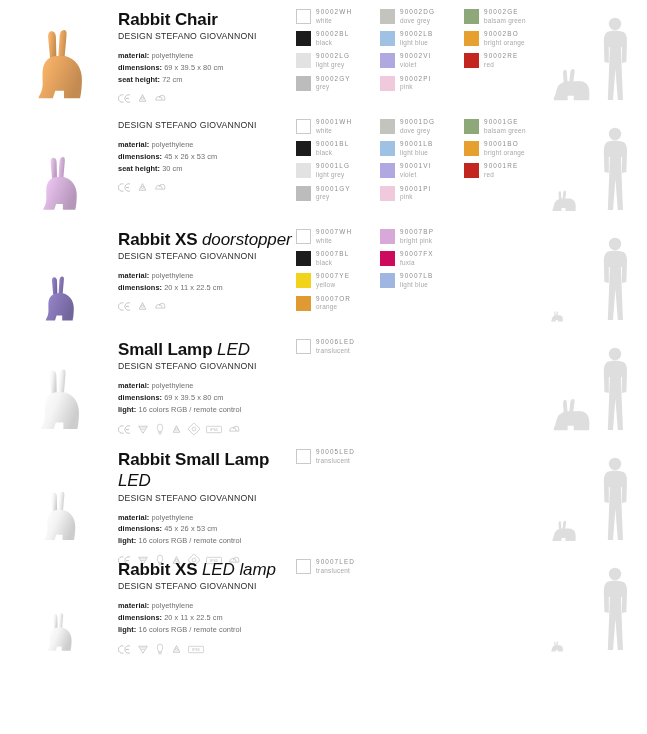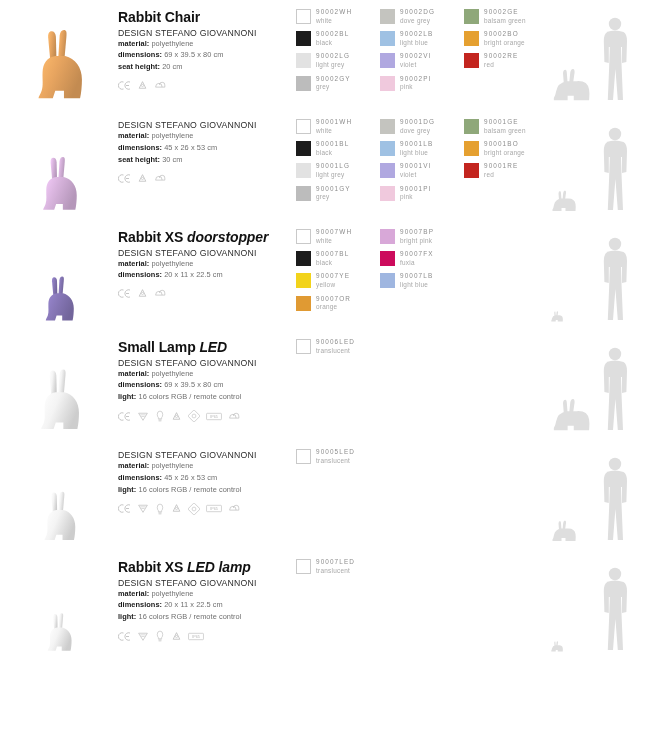--- a/index.html
+++ b/index.html
@@ -23,24 +23,24 @@
   
   .img-cell {
     width: 118px; height: 110px;
     position: relative;
     flex: 0 0 118px;
   }
   .rabbit-wrap { position: absolute; left: 0; right: 0; bottom: 6px; display: flex; justify-content: center; align-items: flex-end; height: 104px; }
 
   
   .info-cell { flex: 0 0 178px; padding-top: 9px; }
-  .p-title { font-size: 14px; font-weight: bold; letter-spacing: -0.1px; line-height: 1.25; color: #111; }
-  .p-title .variant { font-weight: bold; font-style: italic; }
+  .p-title { font-size: 17px; font-weight: bold; letter-spacing: -0.1px; line-height: 1.25; color: #111; }
+  .p-title .variant { font-weight: normal; font-style: italic; }
   .p-design { font-size: 8.7px; color: #2b2b2b; letter-spacing: 0.2px; margin-top: 1px; }
-  .p-specs { }
+  .p-specs { margin-top: 9px; }
   .spec { font-size: 7.4px; color: #6f6f6f; line-height: 1.62; letter-spacing: 0.05px; }
   .spec b { color: #1a1a1a; font-weight: bold; }
   .certs { margin-top: 7px; display: flex; align-items: center; gap: 6px; opacity: .62; }
   .certs svg { display: block; }
 
   
   .swatch-cell { flex: 1 1 auto; padding-top: 8px; display: flex; gap: 0; }
   .sw-col { width: 84px; }
   .sw-row { display: flex; align-items: flex-start; gap: 5px; margin-bottom: 3.2px; height: 19px; }
   .chip { width: 15px; height: 15px; flex: 0 0 15px; margin-top: 1px; }
@@ -78,21 +78,21 @@
     </g>
   </svg>
         </div>
       </div>
       <div class="info-cell">
         <div class="p-title"><span>Rabbit Chair</span></div>
      <div class="p-design">DESIGN STEFANO GIOVANNONI</div>
      <div class="p-specs">
           <div class="spec"><b>material:</b> <span>polyethylene</span></div>
           <div class="spec"><b>dimensions:</b> <span>69 x 39.5 x 80 cm</span></div>
-          <div class="spec"><b>seat height:</b> <span>20 cm</span></div>
+          <div class="spec"><b>seat height:</b> <span>72 cm</span></div>
         </div>
      <div class="certs">
           <span>
             <svg width="13" height="11" viewBox="0 0 26 20">
               <path d="M11 3 A7.5 7.5 0 1 0 11 17" fill="none" stroke="#8b8b8b" stroke-width="1.6"></path>
               <path d="M24 3 A7.5 7.5 0 1 0 24 17 M16 10 L22 10" fill="none" stroke="#8b8b8b" stroke-width="1.6"></path>
             </svg>
           </span>
           <span>
             <svg width="11" height="11" viewBox="0 0 20 20">
@@ -598,20 +598,21 @@
     </defs>
     <g fill="url(#grabbit4)">
       <path d="M38 8 C34 8 32 12 32.5 18 L36 56 L46 56 L45 17 C44.6 11 42 8 38 8 Z"></path>
       <path d="M58 6 C54 6 51.5 9.5 51 15.5 L48.5 56 L58.5 56 L62 16 C62.5 9.5 62 6 58 6 Z"></path>
       <path d="M44 48 C31 50 24 60 23.5 74 C23 86 25 95 22 104 C20 110 17 113 17 116 L40 116 L44 104 L58 104 L58 116 L84 116 C86 108 87 96 87 86 C87 66 76 52 60 48 Z"></path>
     </g>
   </svg>
         </div>
       </div>
       <div class="info-cell">
+        <div class="p-title"><span>Rabbit Small Lamp</span> <span class="variant">LED</span></div>
      <div class="p-design">DESIGN STEFANO GIOVANNONI</div>
      <div class="p-specs">
           <div class="spec"><b>material:</b> <span>polyethylene</span></div>
           <div class="spec"><b>dimensions:</b> <span>45 x 26 x 53 cm</span></div>
           <div class="spec"><b>light:</b> <span>16 colors RGB / remote control</span></div>
         </div>
      <div class="certs">
           <span>
             <svg width="13" height="11" viewBox="0 0 26 20">
               <path d="M11 3 A7.5 7.5 0 1 0 11 17" fill="none" stroke="#8b8b8b" stroke-width="1.6"></path>

